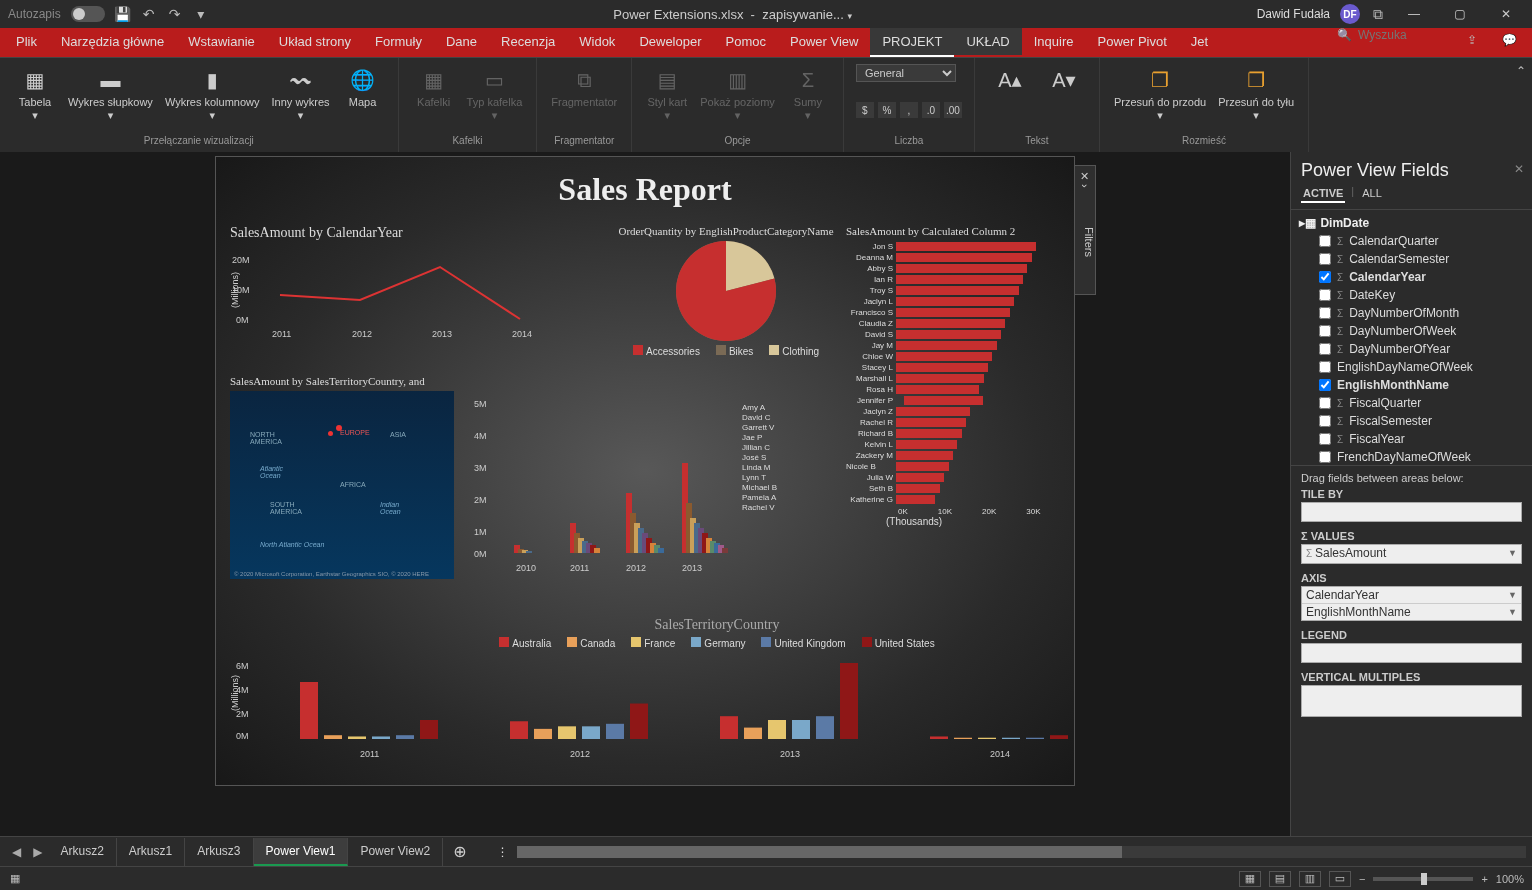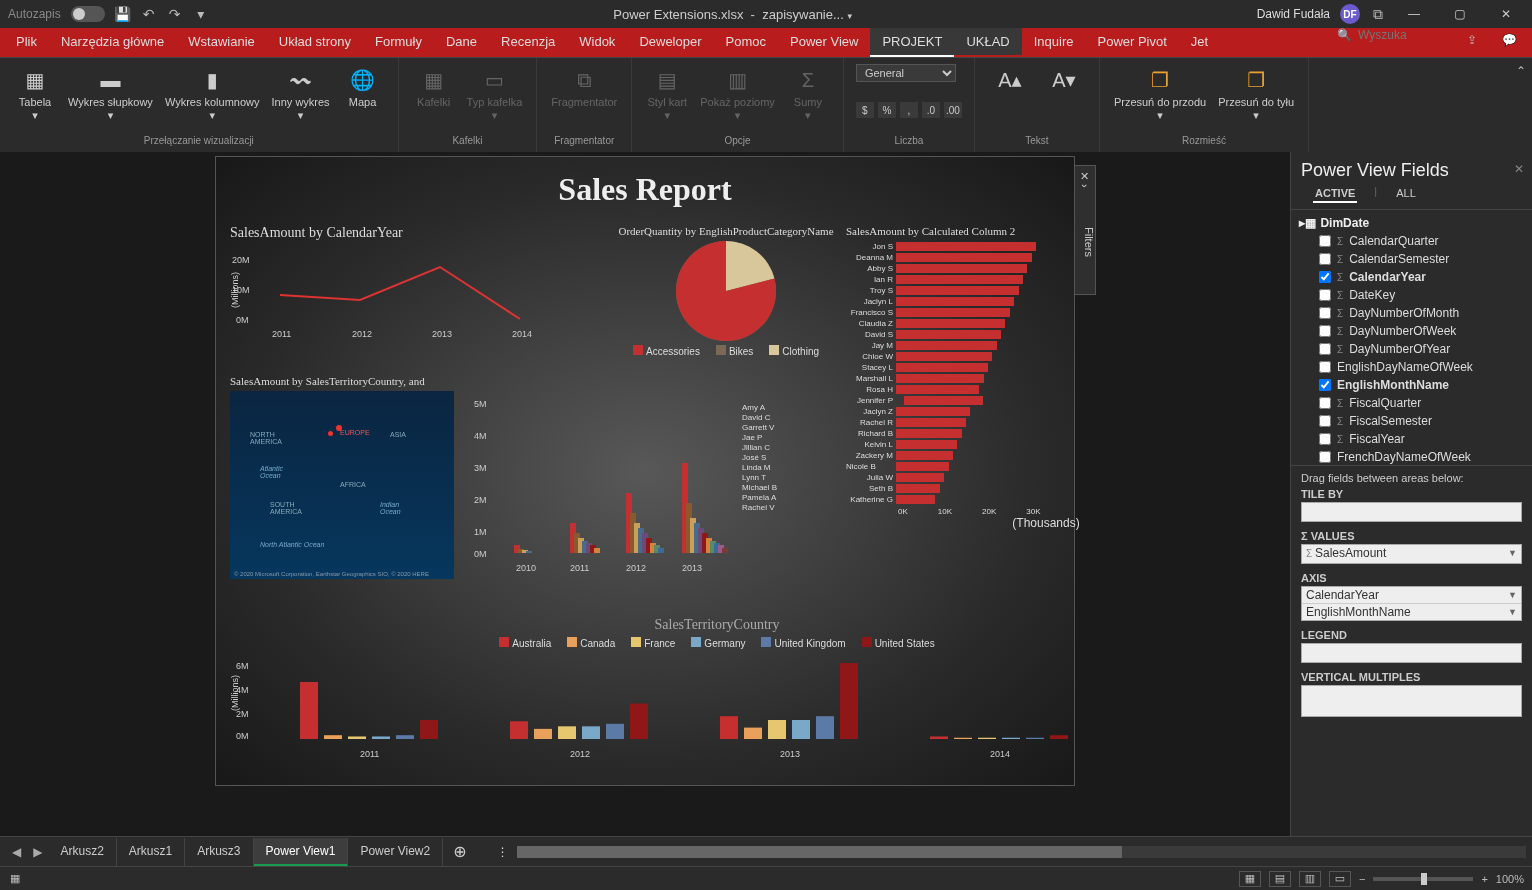--- a/index.html
+++ b/index.html
@@ -53,21 +53,21 @@
 .mapimg span{position:absolute;}
 
 .stack{left:258px;top:236px;width:500px;height:200px;}
 
 .bottom{left:14px;top:460px;width:974px;height:160px;}
 .legend{display:flex;gap:16px;justify-content:center;font-size:10px;margin:4px 0;}
 .legend .sw{width:10px;height:10px;display:inline-block;margin-right:3px;}
 
 .fields-panel{width:242px;background:#2b2b2b;border-left:1px solid #444;display:flex;flex-direction:column;color:#ddd;}
 .fields-panel h2{font-size:18px;font-weight:normal;padding:8px 10px 4px;color:#eee;}
-.fp-tabs{display:flex;gap:17px;padding:0 22px 6px;font-size:11px;border-bottom:1px solid #444;}
+.fp-tabs{display:flex;gap:6px;padding:0 10px 6px;font-size:11px;border-bottom:1px solid #444;}
 .fp-tab{padding:2px 2px;color:#ccc;}
 .fp-tab.active{font-weight:bold;border-bottom:2px solid #fff;}
 .flist{flex:0 0 255px;overflow-y:auto;padding:2px 0;}
 .fgroup{padding:2px 8px;font-size:12px;}
 .fgroup .hdr{display:flex;align-items:center;gap:4px;font-weight:bold;color:#eee;padding:2px 0;}
 .fitem{display:flex;align-items:center;gap:6px;padding:2px 0 2px 20px;font-size:12px;color:#ddd;}
 .fitem input{width:12px;height:12px;}
 .sig{color:#888;font-size:10px;}
 .drag-lbl{font-size:11px;color:#ccc;padding:6px 10px 2px;border-top:1px solid #444;}
 .area{padding:2px 10px 6px;}
@@ -362,21 +362,21 @@
               <span style="width:50px;text-align:right;font-size:8px;padding-right:3px;">Katherine G</span>
               <div style="height:9px;background:#c62f2f;width:39.375px;"></div>
             </div>
           </div>
         <div style="display:flex;gap:30px;font-size:8px;margin-left:52px;margin-top:2px;">
           <span>0K</span>
             <span>10K</span>
             <span>20K</span>
             <span>30K</span>
         </div>
-        <div style="font-size:12px;text-align:center;margin-left:40px;">(Thousands)</div>
+        <div style="font-size:10px;margin-left:40px;">(Thousands)</div>
       </div>
 
       <div class="chart-box mapc">
         <div class="chart-title" style="font-size:11px;">SalesAmount by SalesTerritoryCountry, and</div>
         <div class="mapimg">
           <span style="left:20px;top:40px;">NORTH<br>AMERICA</span>
           <span style="left:110px;top:38px;color:#e55;">EUROPE</span>
           <span style="left:160px;top:40px;">ASIA</span>
           <span style="left:110px;top:90px;">AFRICA</span>
           <span style="left:40px;top:110px;">SOUTH<br>AMERICA</span>

